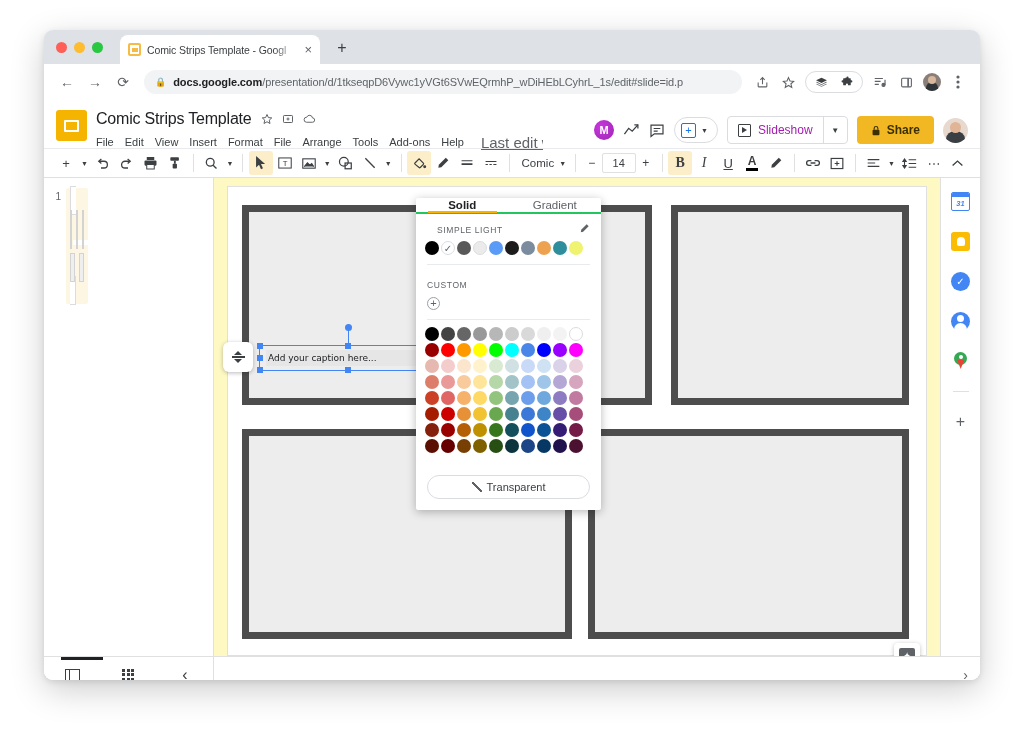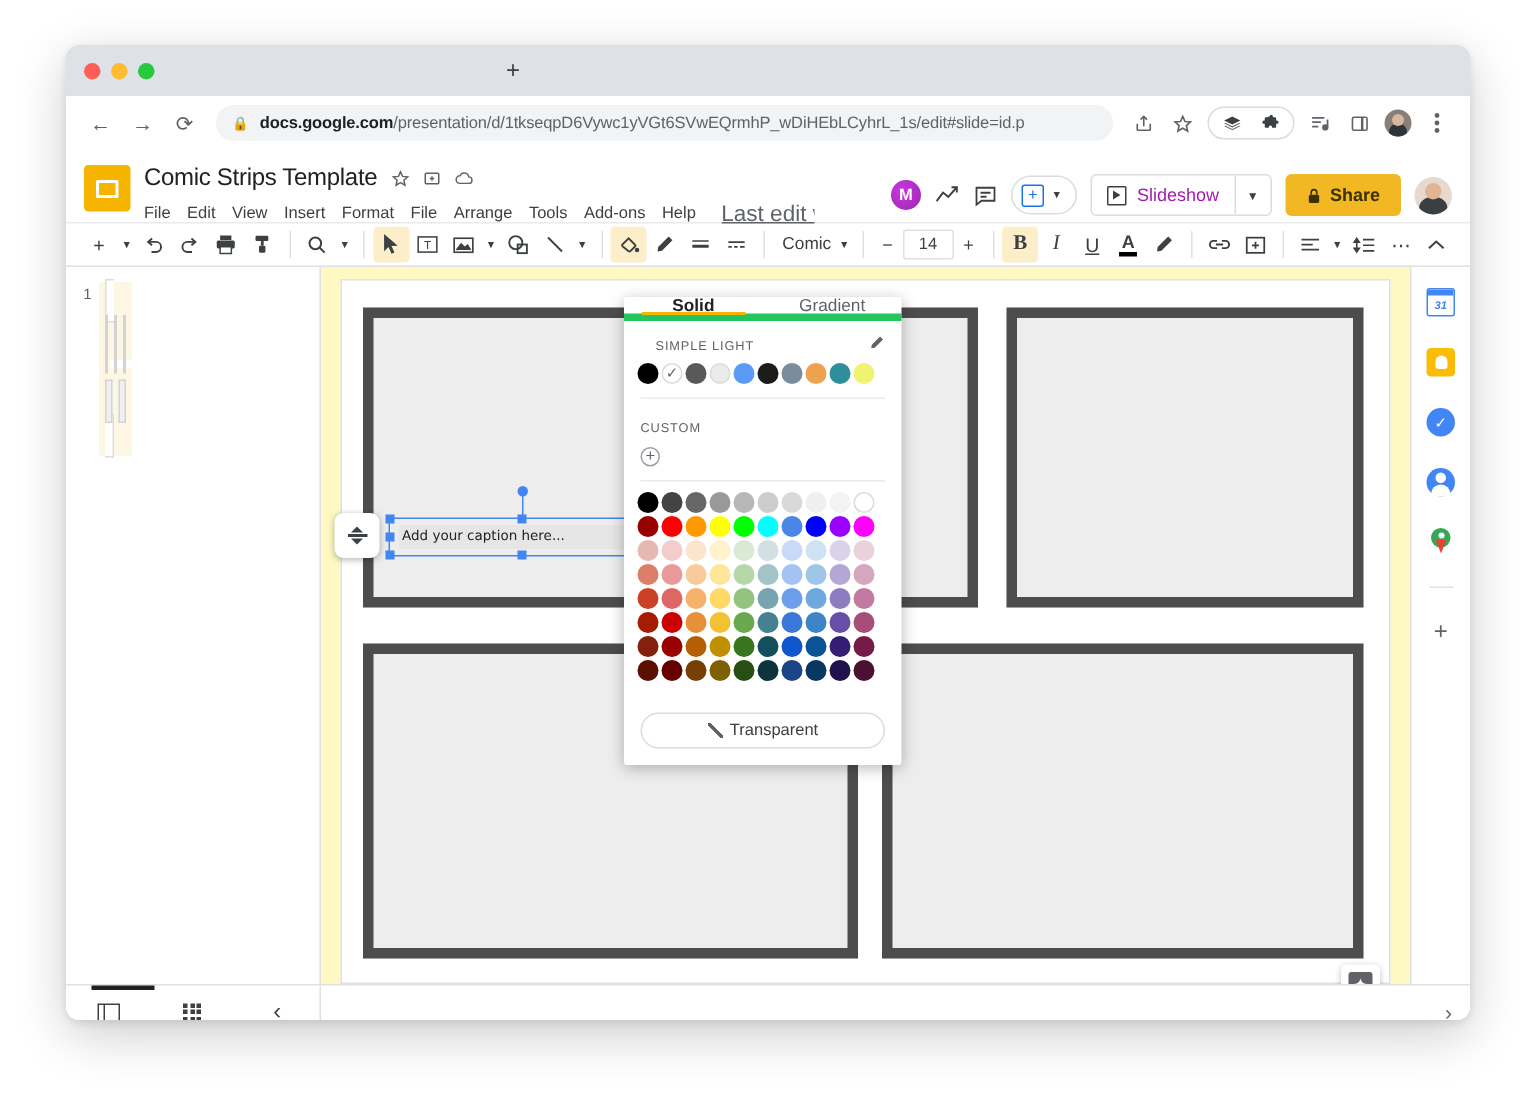--- a/index.html
+++ b/index.html
@@ -327,21 +327,21 @@
               padding-right:12px; }
   .expand-chev { color:#5f6368; font-size:14px; }
 
   
   .picker {
     position:absolute; left:372px; top:168px; width:185px; height:312px;
     background:#fff; border-radius:2px;
     box-shadow:0 2px 10px rgba(0,0,0,.28); z-index:60;
     display:flex; flex-direction:column;
   }
-  .pk-tabs { display:flex; height:16px; border-bottom:5px solid #22c55e; }
+  .pk-tabs { display:flex; height:16px; border-bottom:2px solid #22c55e; }
   .pk-tab { flex:1; display:flex; align-items:center; justify-content:center;
             font-size:11.5px; color:#5f6368; position:relative; }
   .pk-tab.sel { color:#202124; font-weight:bold; }
   .pk-tab.sel::after{ content:""; position:absolute; left:12px; right:12px;
                       bottom:-1px; height:2.5px; background:#f4b400; }
   .pk-section { font-size:8.5px; letter-spacing:.6px; color:#5f6368; }
   .pk-row-head { display:flex; align-items:center; justify-content:space-between;
                  padding: 9px 11px 0 21px; }
   .pencil { color:#5f6368; font-size:11px; }
   .pk-theme { display:flex; gap:2px; padding: 5px 9px 0 9px; }
@@ -369,20 +369,27 @@
 <body>
 
 <div id="shot">
   <div class="browser">
 
     <div class="tabstrip">
       <div class="lights">
         <span class="light l-red"></span>
         <span class="light l-yel"></span>
         <span class="light l-grn"></span>
+      </div>
+      <div class="tab">
+        <span class="tab-favicon">
+            <i></i>
+          </span>
+        <span class="tab-title">Comic Strips Template - Googl</span>
+        <span class="tab-close">×</span>
       </div>
       <div class="newtab">+</div>
     </div>
 
     <div class="urlbar-row">
       <div class="navbtn">←</div>
       <div class="navbtn">→</div>
       <div class="navbtn">⟳</div>
       <div class="omnibox">
         <span class="lock">🔒</span>

